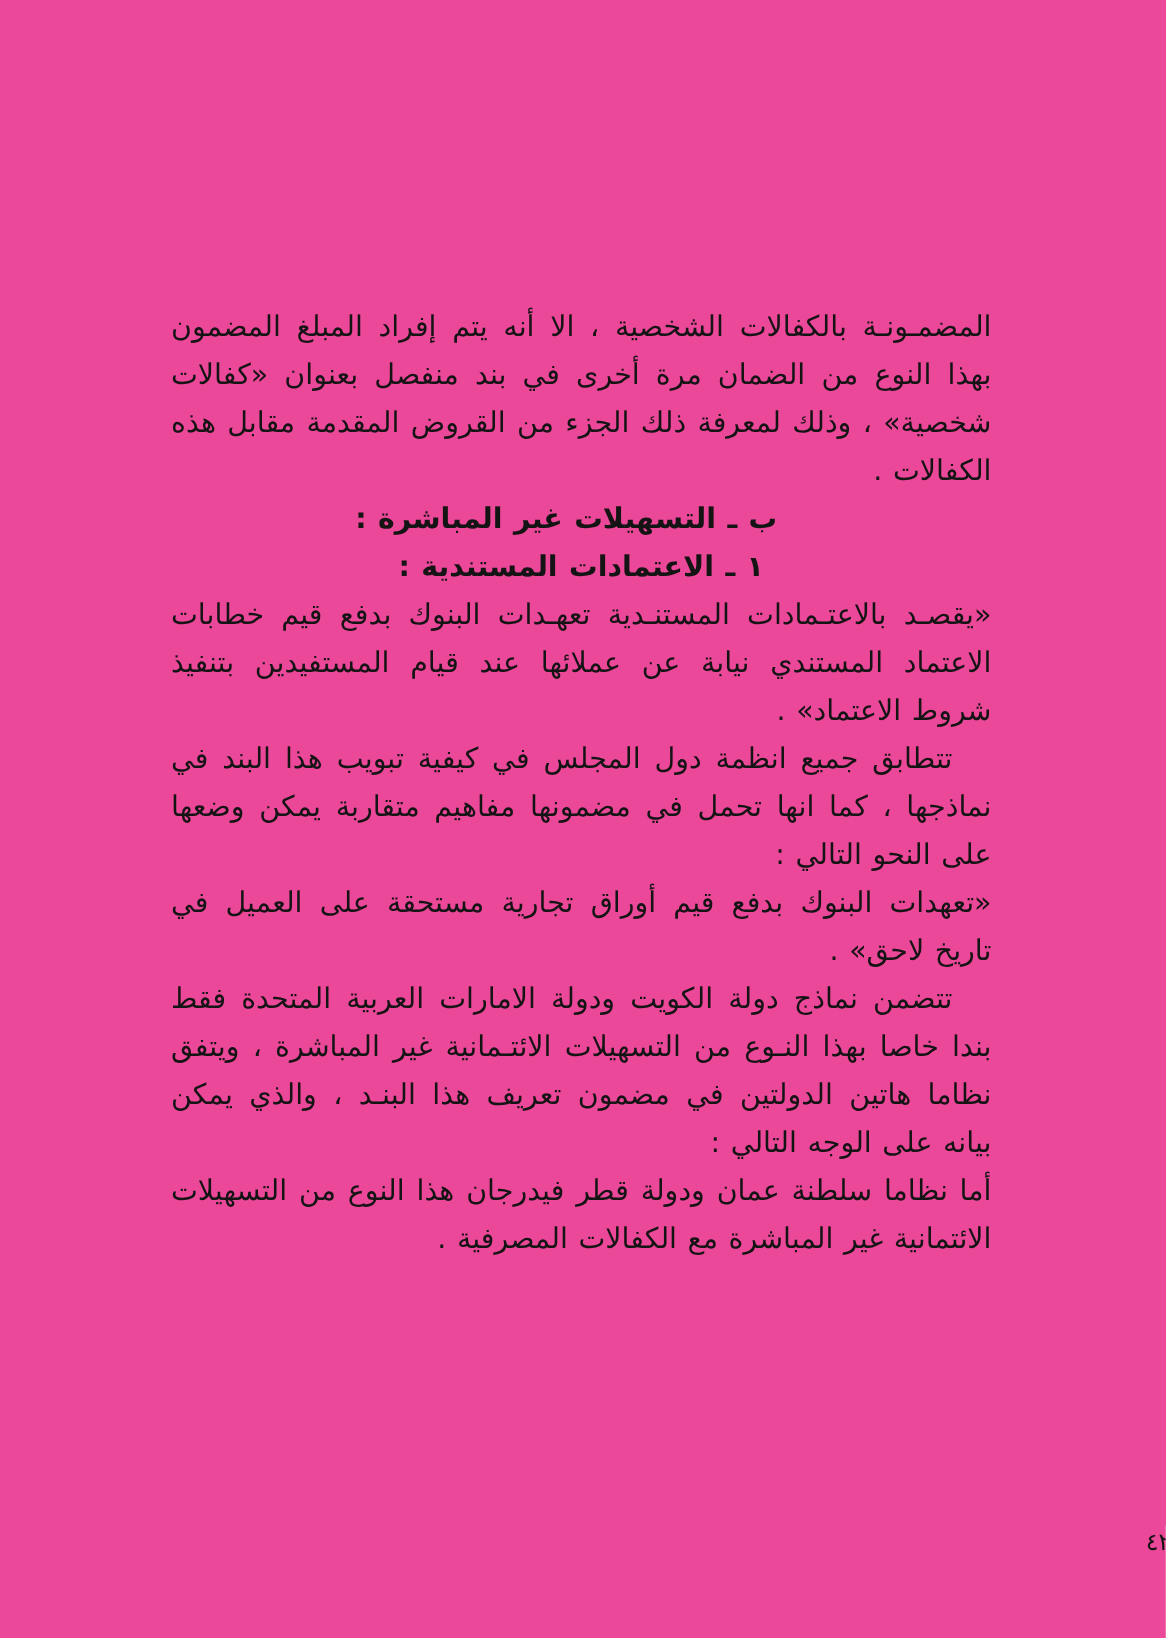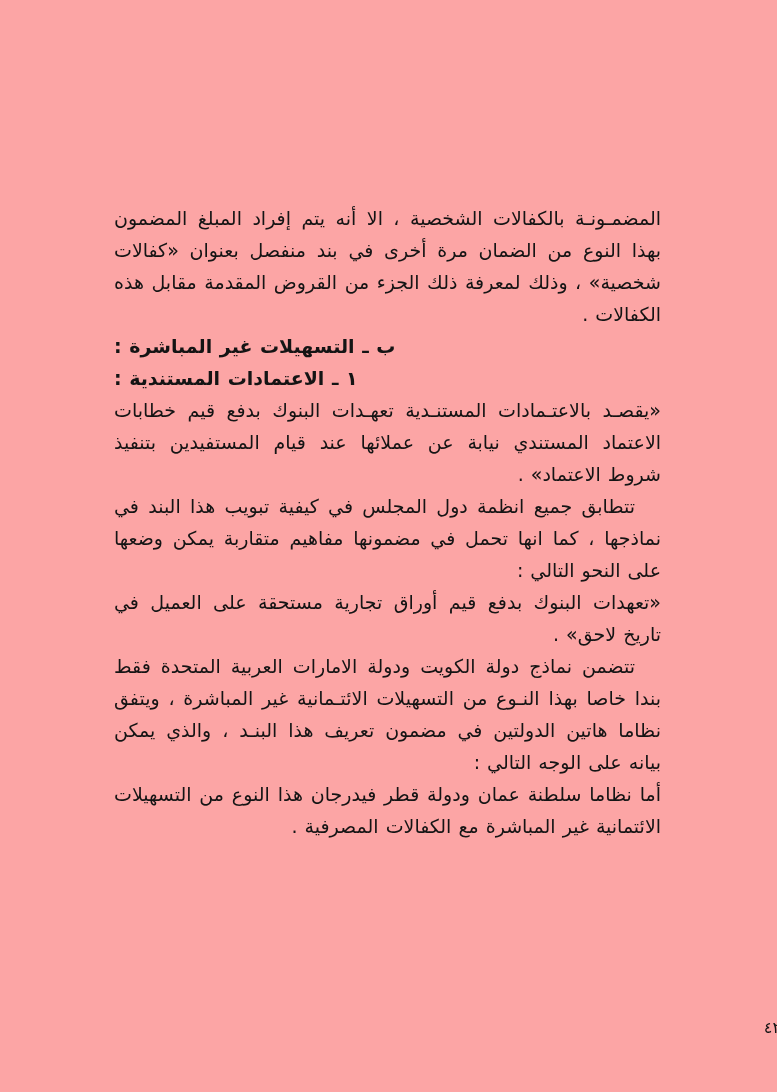--- a/index.html
+++ b/index.html
@@ -2,35 +2,35 @@
 <html lang="ar"><head>
 <meta charset="utf-8">
 <style>
   html,body{margin:0;padding:0;}
   body{
     width:777px;height:1092px;position:relative;
     background:#f4f4f4;
     font-family:"DejaVu Sans",sans-serif;
   }
   .page{
-    position:absolute;inset:0;background:#fca5a5;overflow:hidden;
+    position:absolute;inset:0;background:#ec4899;overflow:hidden;
     color:#141414;
   }
   .content{
     position:absolute;
     top:202px;right:116px;width:547px;
     direction:rtl;
     text-align:justify;
     font-size:19px;
     line-height:32px;
     word-spacing:1px;
   }
   .para{margin:0;}
   .para.indent{text-indent:26px;}
-  .heading{margin:0;font-weight:bold;text-align:left;}
+  .heading{margin:0;font-weight:bold;text-align:center;}
   .heading.section{text-indent:20px;}
   .pageno{
     position:absolute;
     top:1018px;left:4px;width:100%;
     text-align:right;
     font-size:16px;
     letter-spacing:7px;
     color:#141414;
     direction:rtl;
   }

